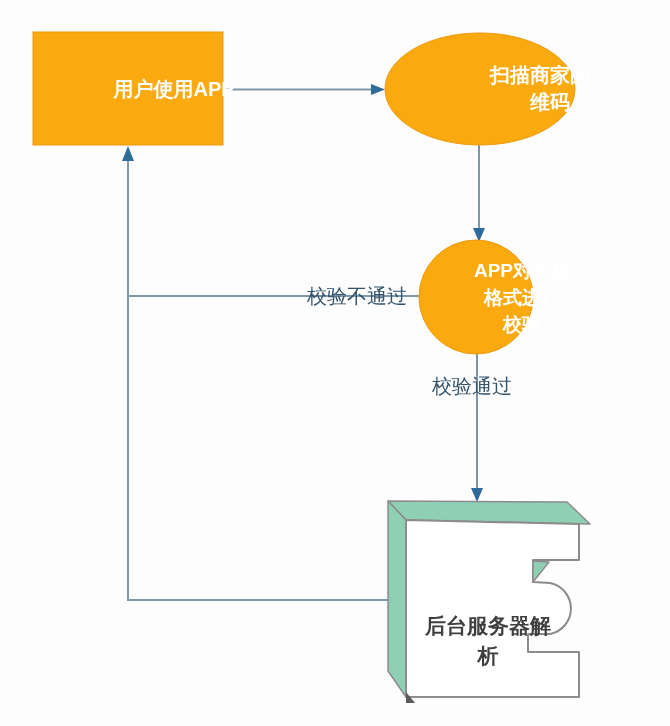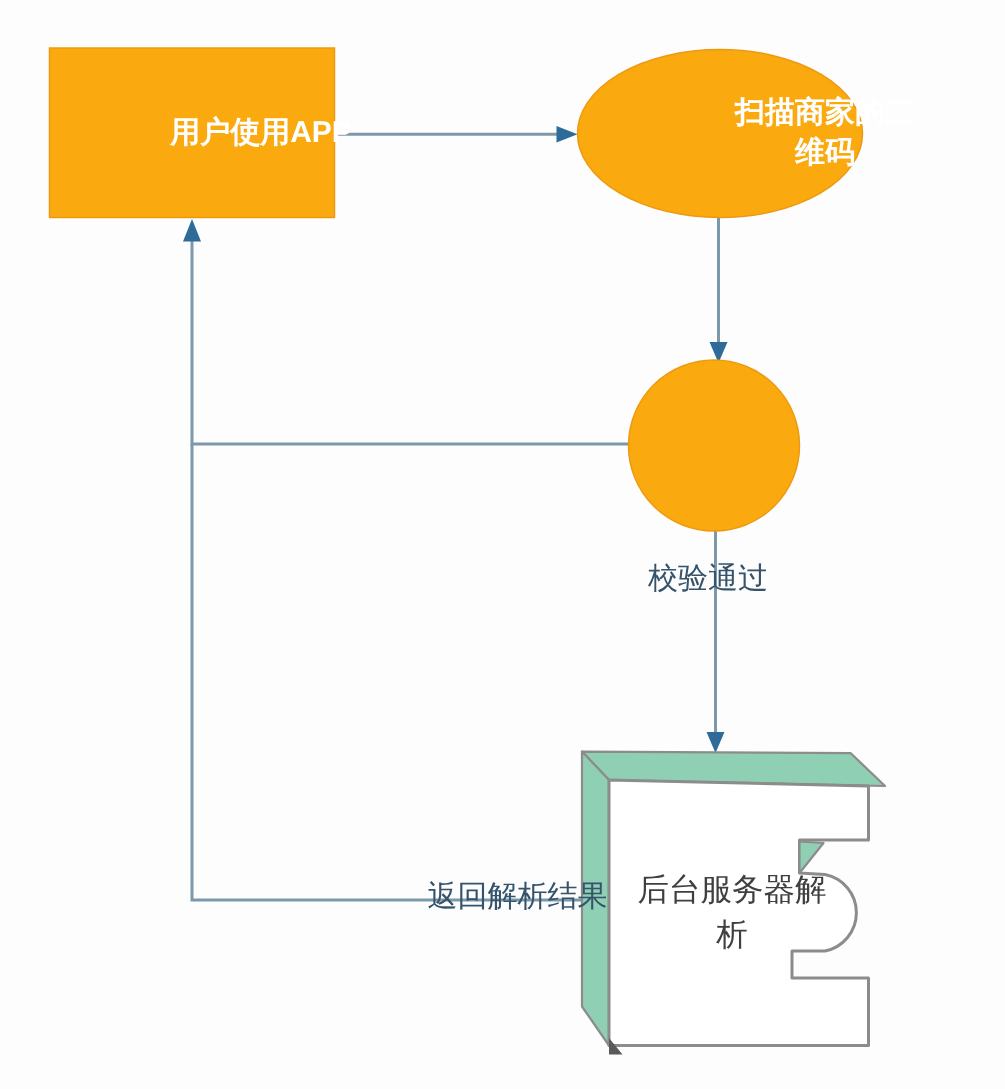--- a/index.html
+++ b/index.html
@@ -36,23 +36,24 @@
   .node-label{
     color:var(--node-text,#fff);
     font-weight:bold;
     font-size:20px;
     line-height:27px;
     margin-left:46px;
   }
   .node-label.small{font-size:19px;line-height:27px;}
   .server-label{
     color:var(--server-text,#3F3F3F);
-    font-weight:normal;
+    font-weight:bold;
     font-size:21px;
     line-height:30px;
+    margin-top:32px;
   }
   .edge-label{
     color:var(--edge-label-text,#35536B);
     font-size:20px;
     font-weight:normal;
     line-height:24px;
   }
 </style>
 </head>
 <body>
@@ -91,22 +92,25 @@
                A 26 26 0 0 1 550,634 L528,634 L528,652 L579,652 L579,697 L406,697 Z"></path>
       <path class="f-teal" d="M533,561 L549,562 L533,582 Z"></path>
       <path class="tail" d="M406,692 L415,703 L406,703 Z"></path>
     </g>
   </svg>
 
   <div class="lbl node-label" style="left:128px;top:89px;">用户使用APP</div>
 
   <div class="lbl node-label" style="left:504px;top:89px;">扫描商家的二维码</div>
 
+  <div class="lbl node-label small" style="left:476px;top:297px;">APP对信息
+格式进行
+校验</div>
 
   <div class="lbl server-label" style="left:488px;top:609px;">后台服务器解
 析</div>
 
+  <div class="lbl edge-label" style="left:357px;top:296px;">校验不通过</div>
 
   <div class="lbl edge-label" style="left:472px;top:386px;">校验通过</div>
 
-  <div class="lbl edge-label" style="left:345px;top:598px;">返回解析结果</div>
 
 </div>
 
 </body></html>

